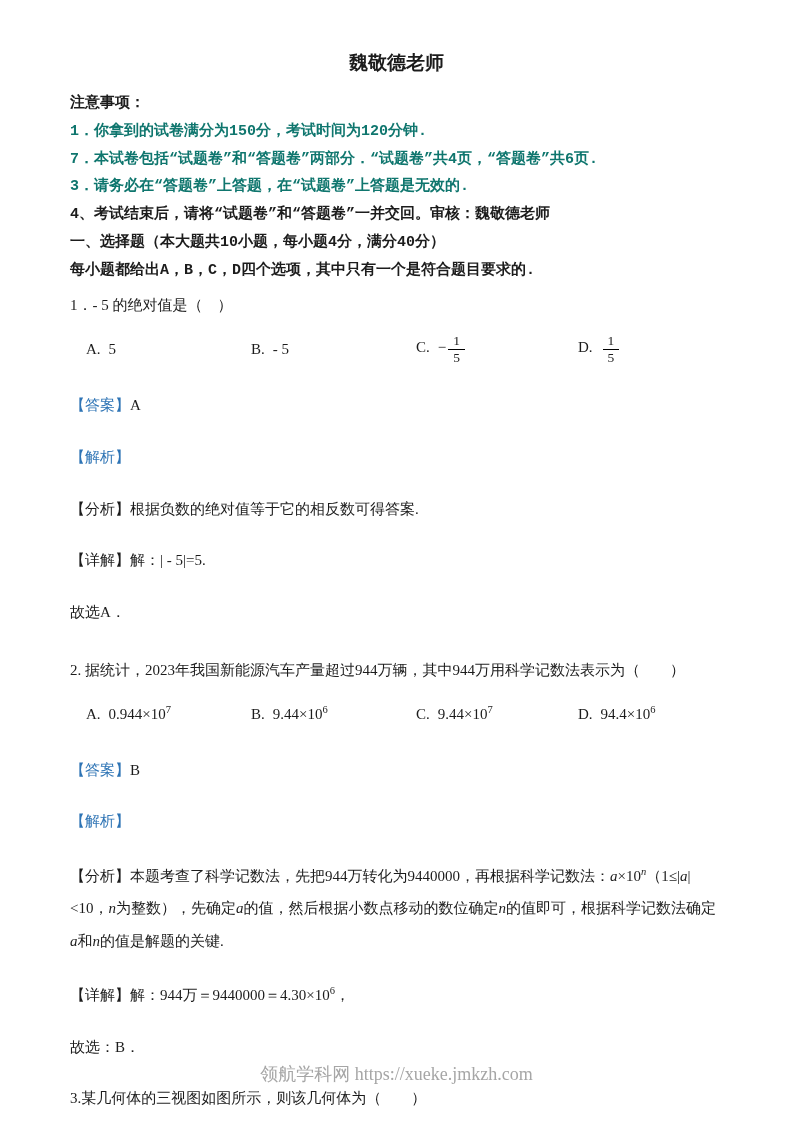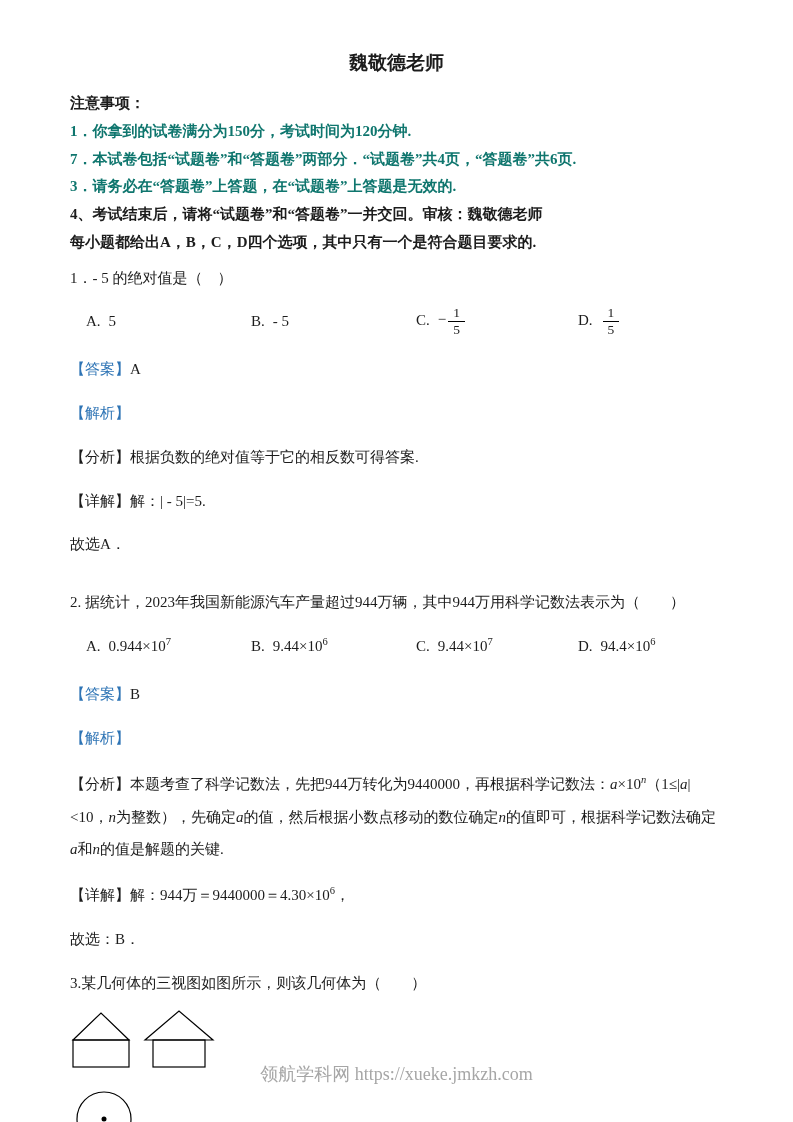--- a/index.html
+++ b/index.html
@@ -7,21 +7,21 @@
   body {
     width: 793px; height: 1122px;
     position: relative;
     font-family: "Liberation Serif", "DejaVu Serif", serif;
     color: #1c1c1c;
     overflow: hidden;
   }
   .content { padding: 50px 70px 0 70px; }
   .title { text-align: center; font-size: 19px; font-weight: bold; margin-bottom: 14px; }
   p.line { font-size: 15px; line-height: 1.85; }
-  .bold { font-weight: bold; }
+  .bold { font-weight: bold; font-family: Liberation Mono, monospace; }
   .maroon { color: #0f766e; }
   .blue { color: #2E74B5; }
   .gap-sm { margin-top: 8px; }
   .gap-lg { margin-top: 30px; }
   .options {
     display: grid;
     grid-template-columns: 165px 165px 162px 1fr;
     align-items: center;
     font-size: 15px;
     margin: 10px 0 12px 16px;
@@ -29,21 +29,21 @@
   }
   .option .opt-label { margin-right: 8px; }
   .frac {
     display: inline-flex; flex-direction: column; align-items: center;
     vertical-align: middle; line-height: 1.15; font-size: 13.5px;
     margin-left: 2px;
   }
   .frac .num { border-bottom: 1px solid #000; padding: 0 5px; }
   .frac .den { padding: 0 5px; }
   sup { font-size: 10.5px; }
-  .ans-line { margin: 16px 0; }
+  .ans-line { margin: 24px 0; }
   .para { font-size: 15px; line-height: 2.15; }
   .figure-wrap { margin-top: 12px; }
   .footer {
     position: absolute; left: 0; right: 0; top: 1062px;
     text-align: center; color: #A6A6A6; font-size: 18px;
   }
 </style>
 </head>
 <body>
 
@@ -52,20 +52,21 @@
   <h1 class="title">魏敬德老师</h1>
 
   <div>
     <p class="line bold">注意事项：</p>
     <p class="line bold maroon">1．你拿到的试卷满分为150分，考试时间为120分钟.</p>
     <p class="line bold maroon">7．本试卷包括“试题卷”和“答题卷”两部分．“试题卷”共4页，“答题卷”共6页.</p>
     <p class="line bold maroon">3．请务必在“答题卷”上答题，在“试题卷”上答题是无效的.</p>
     <p class="line bold">4、考试结束后，请将“试题卷”和“答题卷”一并交回。审核：魏敬德老师</p>
   </div>
 
+  <p class="line bold">一、选择题（本大题共10小题，每小题4分，满分40分）</p>
   <p class="line bold">每小题都给出A，B，C，D四个选项，其中只有一个是符合题目要求的.</p>
 
   <div class="gap-sm">
     <p class="line">1．- 5 的绝对值是（　）</p>
 
     <div class="options">
       <span class="option">
         <span class="opt-label">A.</span><span>5</span>
       </span>
       <span class="option">

